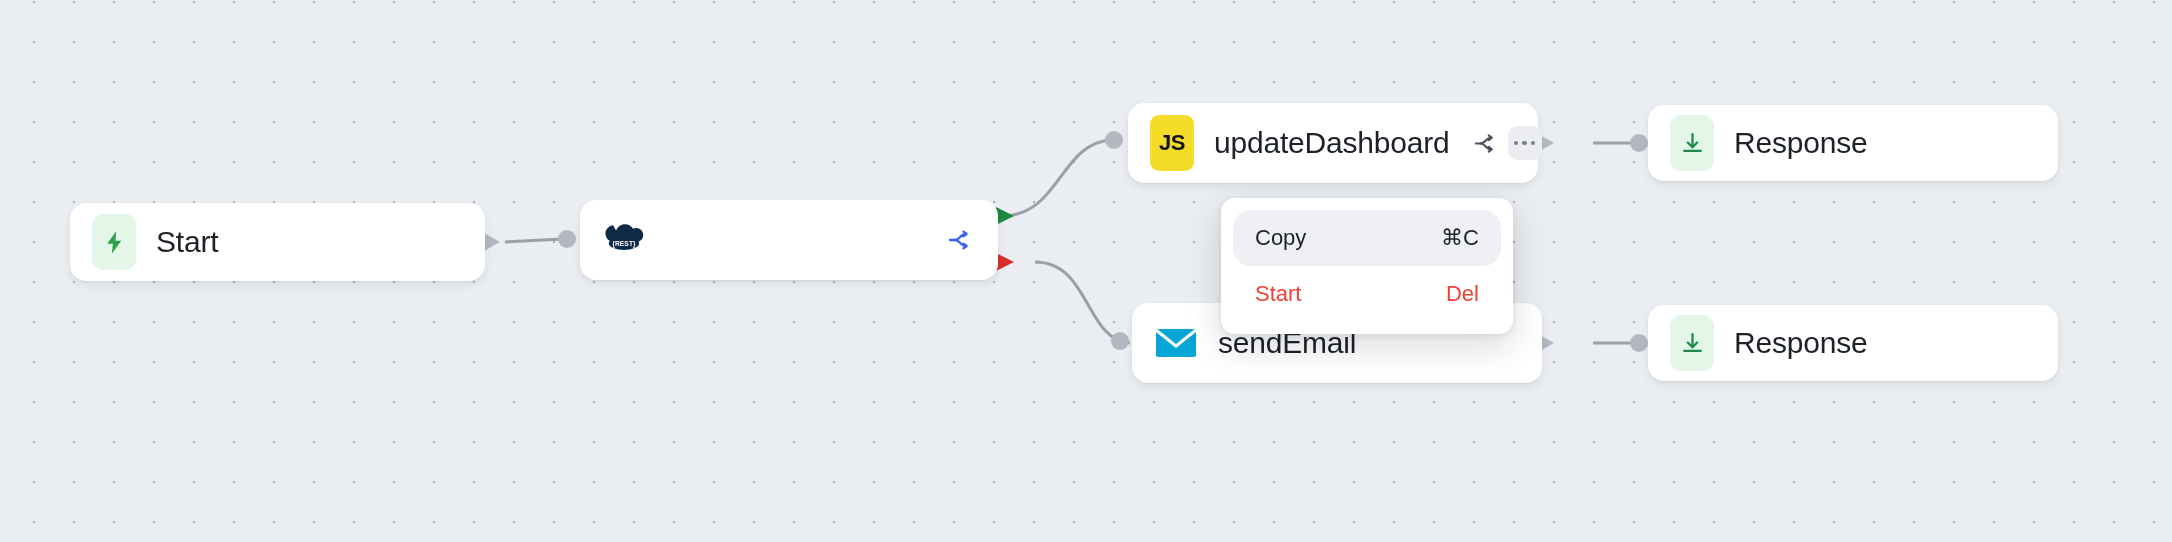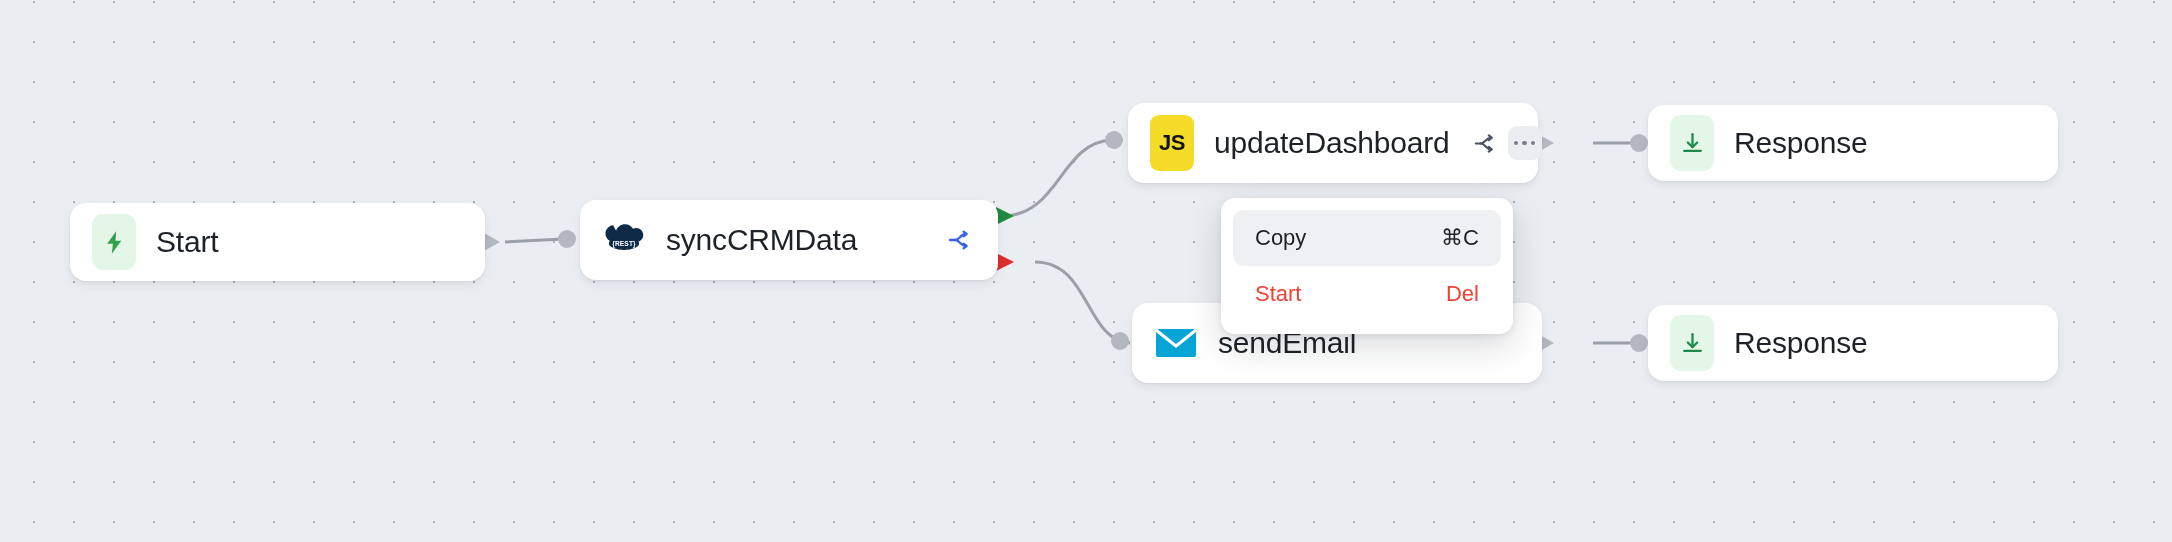--- a/index.html
+++ b/index.html
@@ -117,21 +117,21 @@
     box-shadow: 0 2px 6px rgba(16,24,40,.08), 0 12px 34px rgba(16,24,40,.16);
     padding: 12px 12px;
     width: 292px;
   }
   .menu-item {
     display: flex;
     align-items: center;
     justify-content: space-between;
     height: 56px;
     padding: 0 22px;
-    border-radius: 11px;
+    border-radius: 18px;
     font-size: 22px;
     color: #1d2128;
     white-space: nowrap;
   }
   .menu-item.highlight { background: #eef0f3; }
   .menu-item.danger .mi-label,
   .menu-item.danger .mi-shortcut { color: #ef4136; }
   .mi-shortcut { color: #1d2128; font-size: 22px; }
 
   
@@ -180,21 +180,20 @@
   </div>
 
   <div class="node layer-node" style="left:580px; top:200px; width:418px; height:80px;">
     <div class="node-icon icon-rest">
       <svg width="46" height="38" viewBox="0 0 64 48">
         <path fill="#0e2a47" d="M20.5 10c1.9-5.3 7-9 13-9 5 0 9.4 2.6 11.8 6.5 1.3-.6 2.8-1 4.4-1 5.7 0 10.3 4.6 10.3 10.3S55.4 27 49.7 27H17.4C10.6 27 5 21.5 5 14.7 5 8.3 10 3 16.3 2.5c1.5 2.9 2.6 5 4.2 7.5z"></path>
         <ellipse cx="32" cy="29" rx="22" ry="9.5" fill="#0e2a47"></ellipse>
         <text x="32" y="32" font-family="'Liberation Sans', sans-serif" font-size="9.6" font-weight="700" fill="#ffffff" text-anchor="middle" letter-spacing="0.2">{REST}</text>
       </svg>
     </div>
-    <div class="node-label">syncCRMData</div>
     <div class="node-actions">
       <div class="act-btn">
         <svg width="24" height="24" viewBox="0 0 24 24" fill="none" stroke="#3b63e8" stroke-width="2.3" stroke-linecap="round" stroke-linejoin="round">
           <path d="M3 12 H8"></path>
           <path d="M8 12 C13 12, 13 6, 19 6"></path>
           <path d="M8 12 C13 12, 13 18, 19 18"></path>
           <polyline points="16.5,3.6 19.6,6 16.5,8.4"></polyline>
           <polyline points="16.5,15.6 19.6,18 16.5,20.4"></polyline>
         </svg>
       </div>

